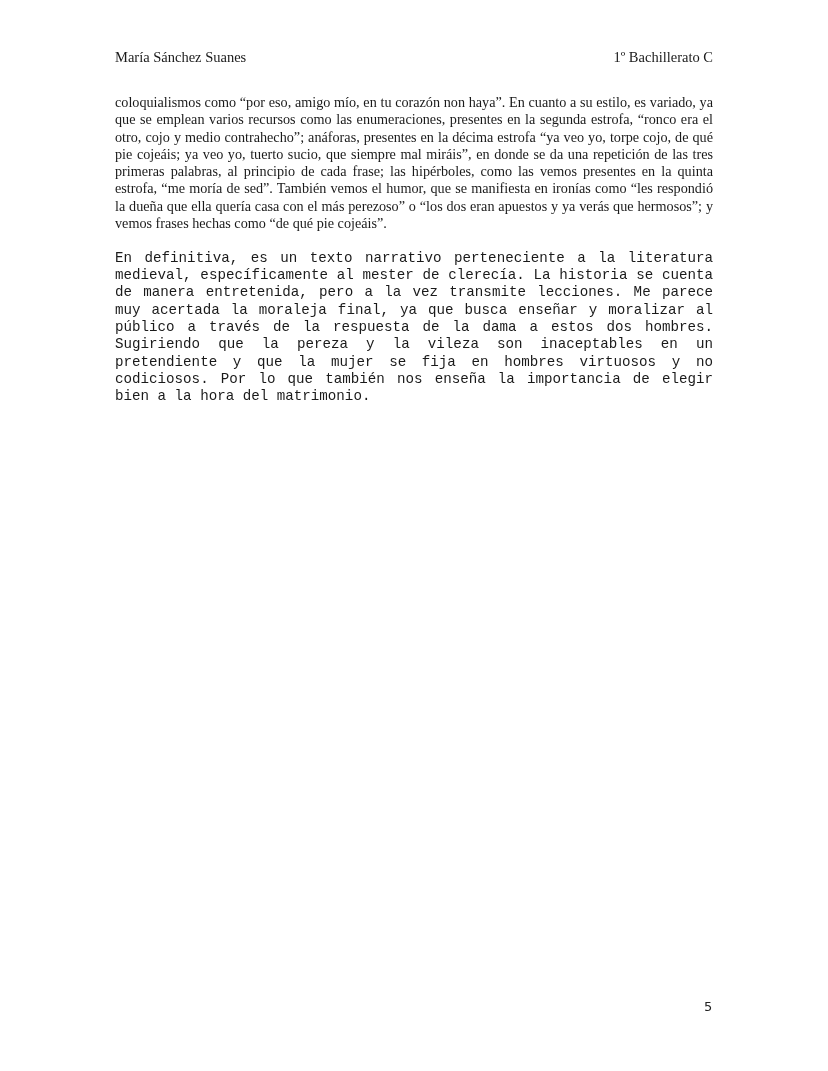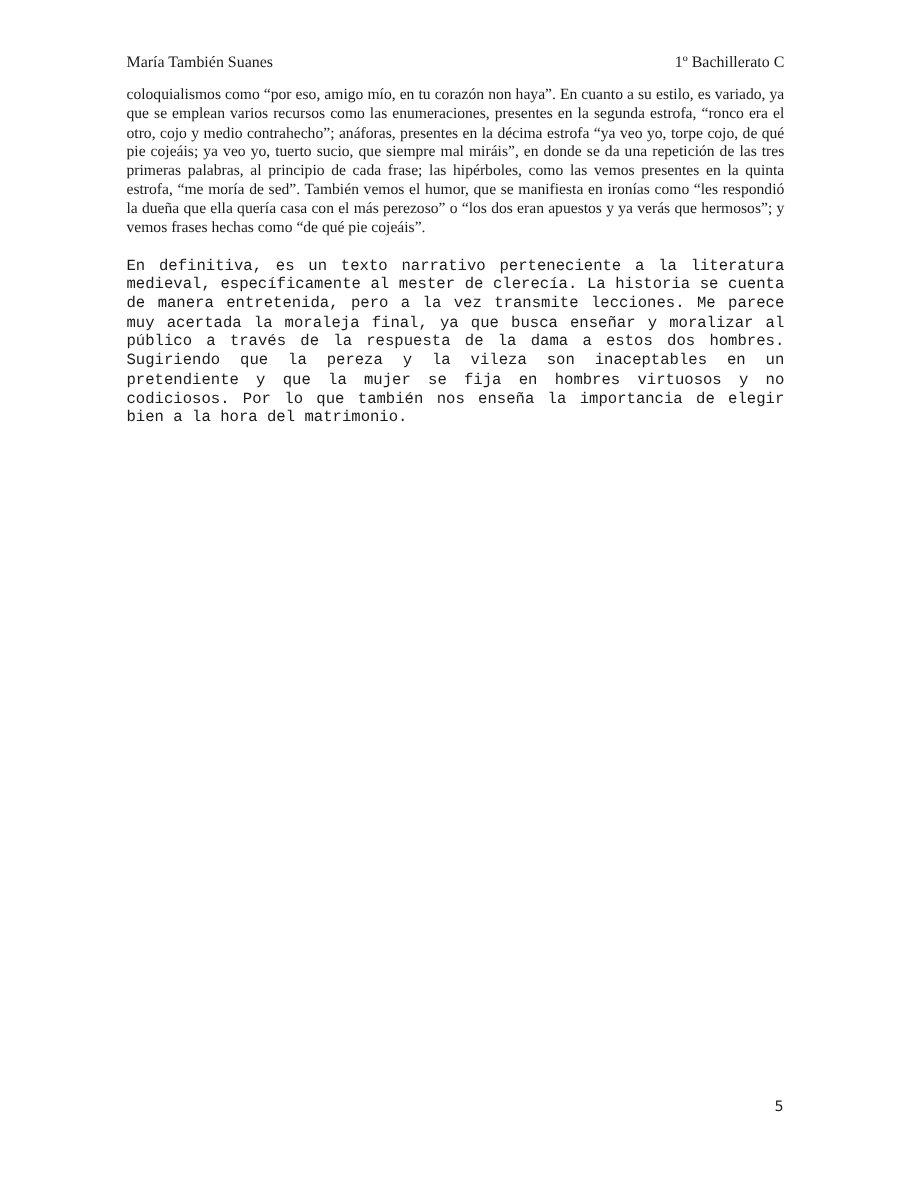--- a/index.html
+++ b/index.html
@@ -22,21 +22,21 @@
       top: 48px;
       display: flex;
       justify-content: space-between;
       font-size: 14.5px;
       line-height: 18px;
     }
     .content {
       position: absolute;
       left: 115px;
       width: 598px;
-      top: 78px;
+      top: 94px;
       font-size: 14.2px;
       line-height: 17.3px;
       text-align: justify;
     }
     .content p {
       margin: 0;
       text-align: justify;
     }
     .content p + p {
       margin-top: 17.5px;
@@ -48,21 +48,21 @@
       top: 999px;
       font-family: "DejaVu Sans", sans-serif;
       font-size: 13px;
       color: #222;
     }
   </style>
 </head>
 <body>
 
 <div class="header">
-  <span>María También Suanes</span>
+  <span>María Sánchez Suanes</span>
   <span>1º Bachillerato C</span>
 </div>
 
 <div class="content">
   <p>coloquialismos como “por eso, amigo mío, en tu corazón non haya”. En cuanto a su estilo, es variado, ya que se emplean varios recursos como las enumeraciones, presentes en la segunda estrofa, “ronco era el otro, cojo y medio contrahecho”; anáforas, presentes en la décima estrofa “ya veo yo, torpe cojo, de qué pie cojeáis; ya veo yo, tuerto sucio, que siempre mal miráis”, en donde se da una repetición de las tres primeras palabras, al principio de cada frase; las hipérboles, como las vemos presentes en la quinta estrofa, “me moría de sed”. También vemos el humor, que se manifiesta en ironías como “les respondió la dueña que ella quería casa con el más perezoso” o “los dos eran apuestos y ya verás que hermosos”; y vemos frases hechas como “de qué pie cojeáis”.</p>
   <p>En definitiva, es un texto narrativo perteneciente a la literatura medieval, específicamente al mester de clerecía. La historia se cuenta de manera entretenida, pero a la vez transmite lecciones. Me parece muy acertada la moraleja final, ya que busca enseñar y moralizar al público a través de la respuesta de la dama a estos dos hombres. Sugiriendo que la pereza y la vileza son inaceptables en un pretendiente y que la mujer se fija en hombres virtuosos y no codiciosos. Por lo que también nos enseña la importancia de elegir bien a la hora del matrimonio.</p>
 </div>
 
 <div class="page-number">5</div>
 

